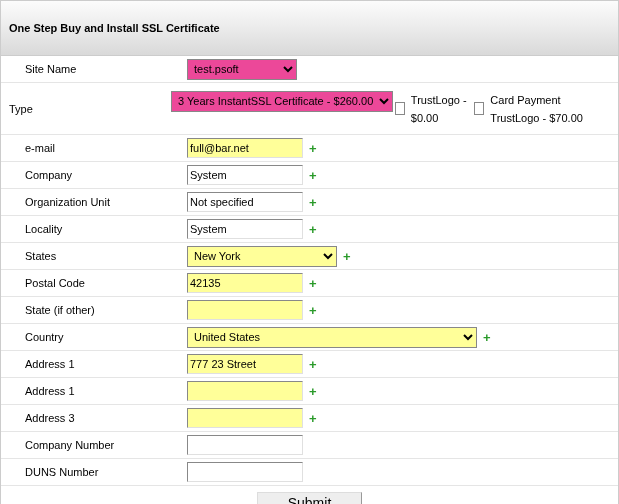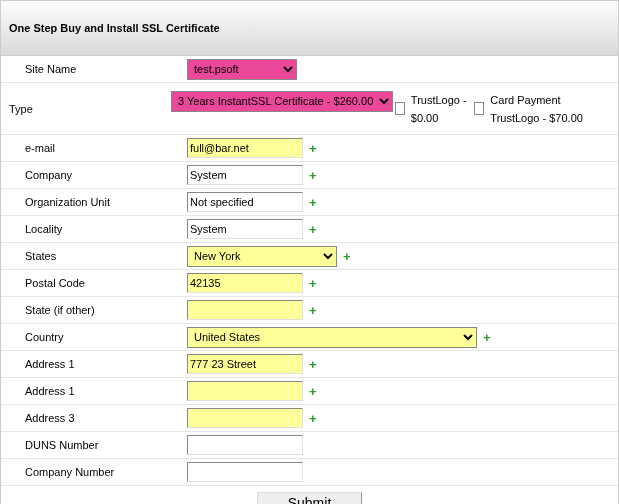--- a/index.html
+++ b/index.html
@@ -219,28 +219,28 @@
 
   <div class="row">
     <div class="label-cell">Address 3</div>
     <div class="value-cell">
       <input type="text" class="hl" value="" style="">
       <span class="plus">+</span>
     </div>
   </div>
 
   <div class="row">
+    <div class="label-cell">Company Number</div>
+    <div class="value-cell">
+      <input type="text" value="" style="">
+    </div>
+  </div>
+
+  <div class="row">
     <div class="label-cell">DUNS Number</div>
-    <div class="value-cell">
-      <input type="text" value="" style="">
-    </div>
-  </div>
-
-  <div class="row">
-    <div class="label-cell">Company Number</div>
     <div class="value-cell">
       <input type="text" value="" style="">
     </div>
   </div>
 
   <div class="submit-row">
     <button class="submit">Submit</button>
   </div>
 </div>
 

